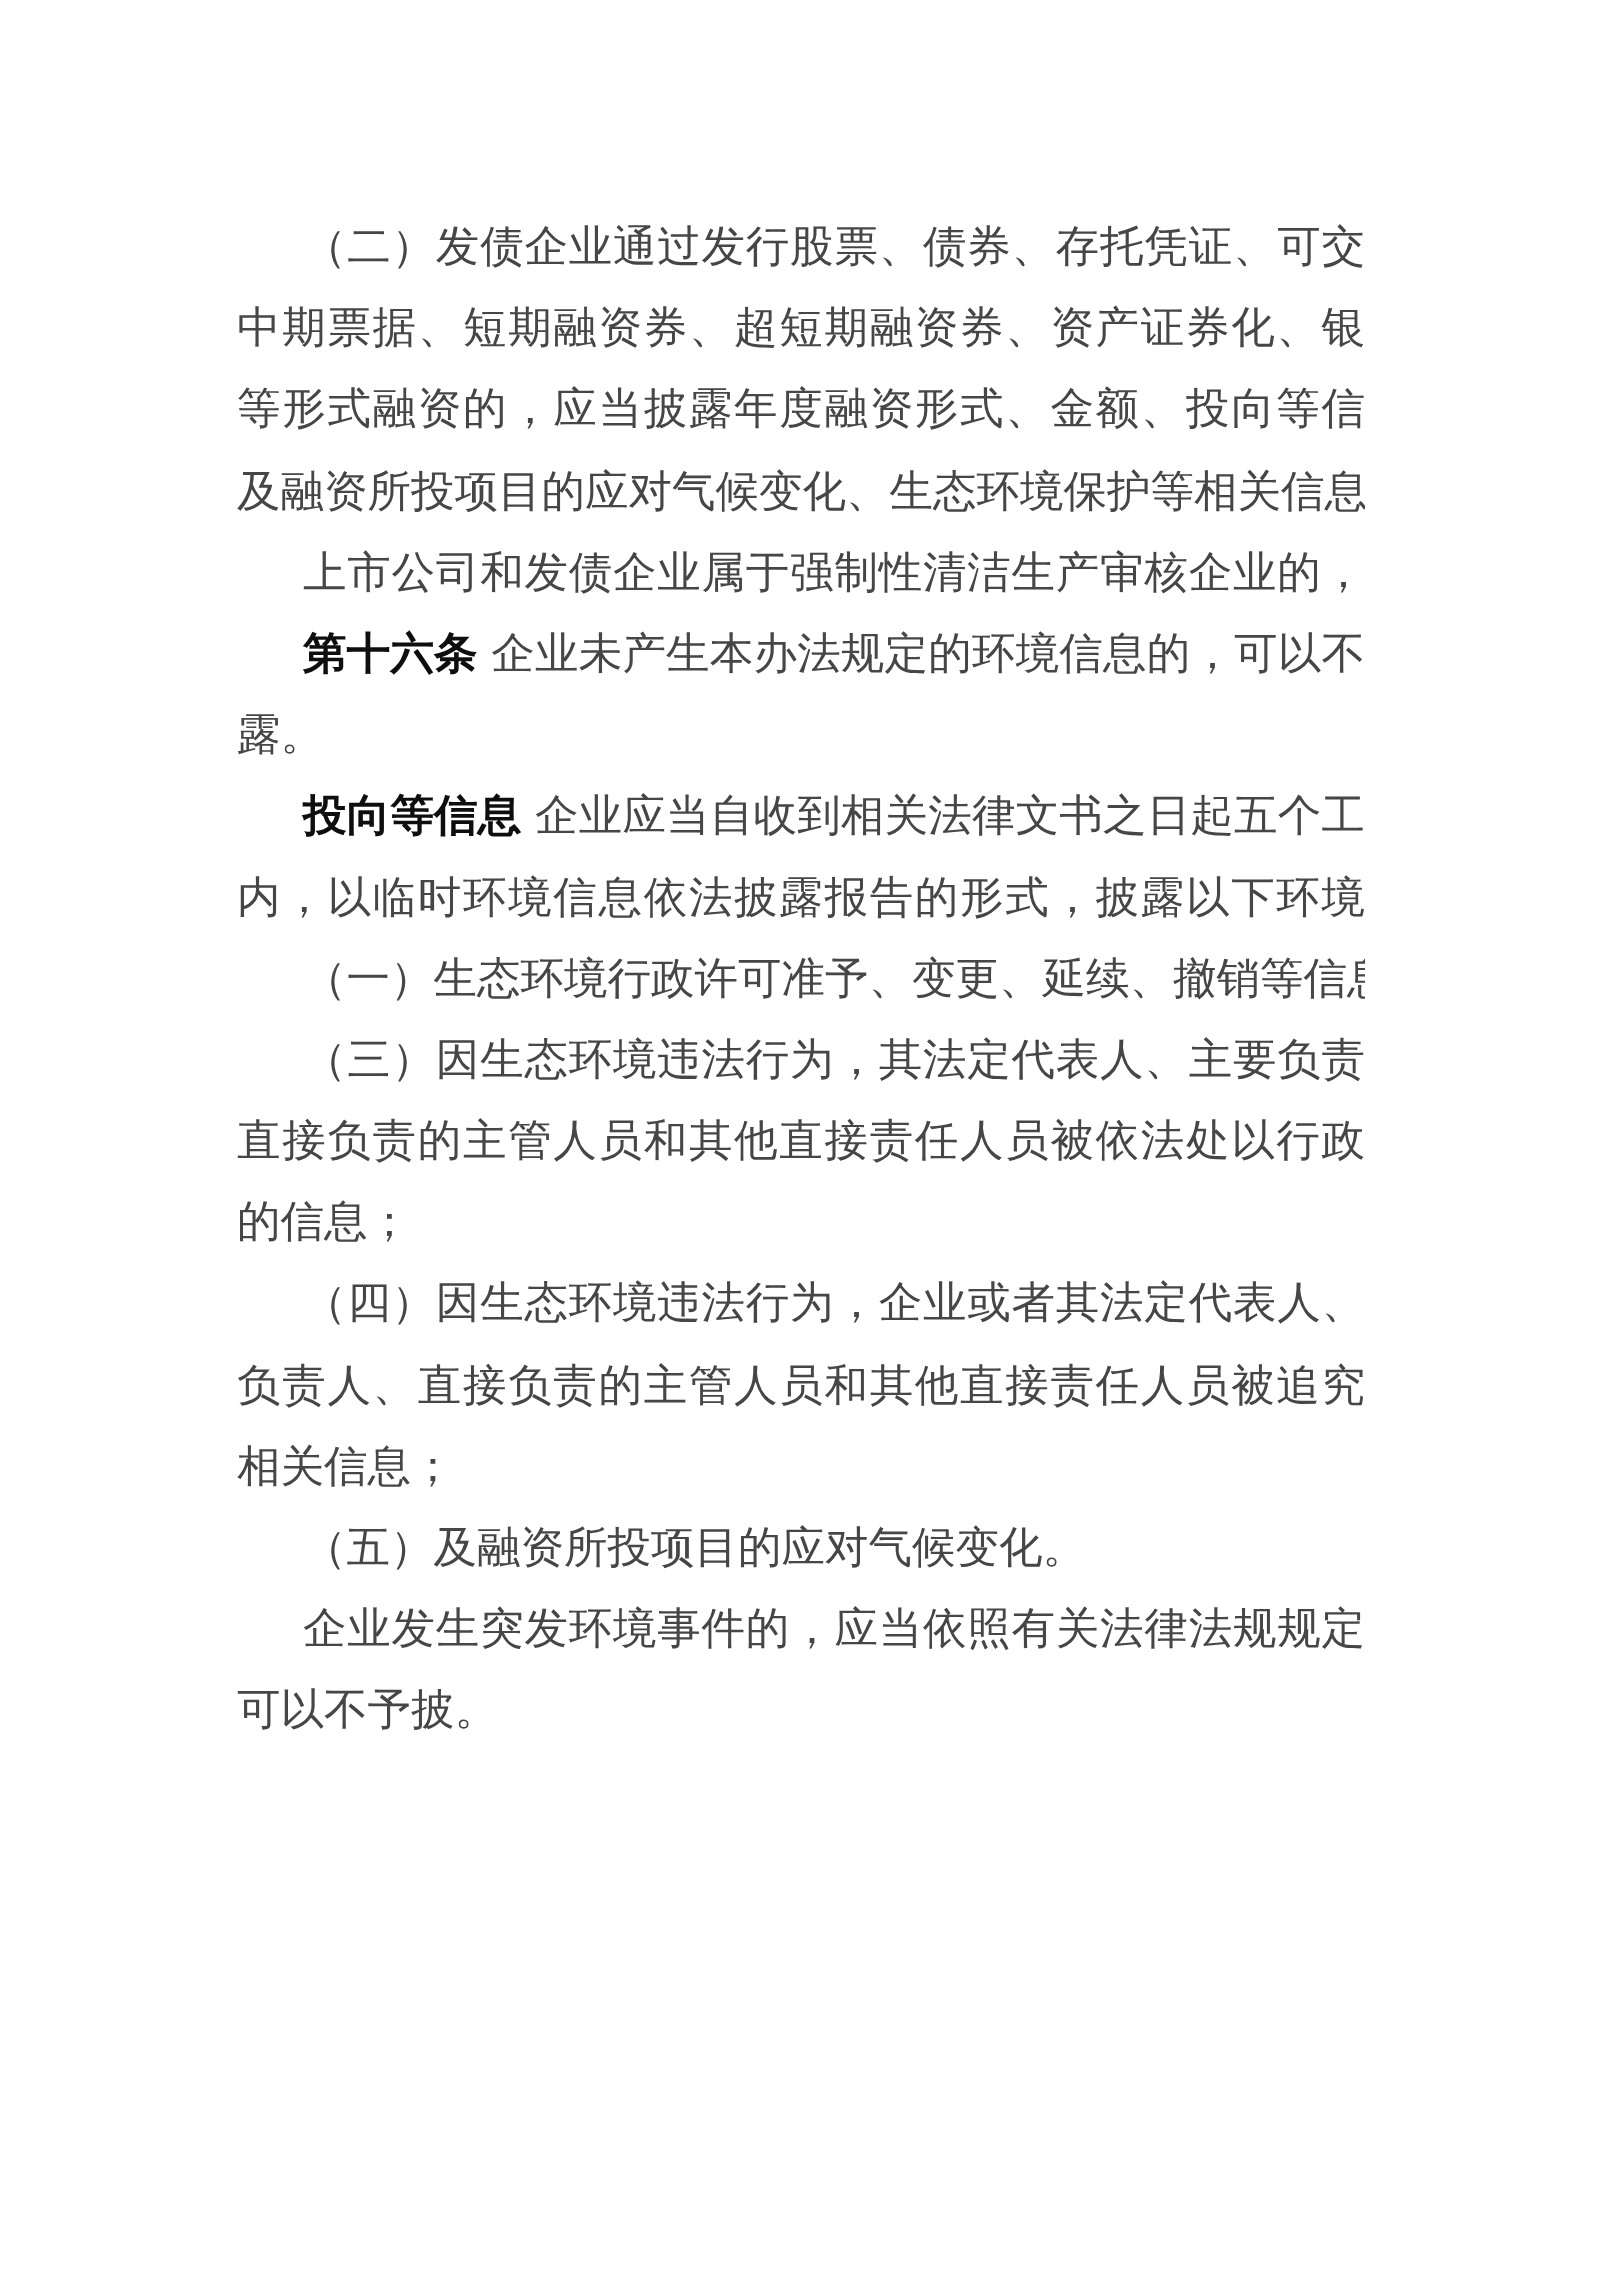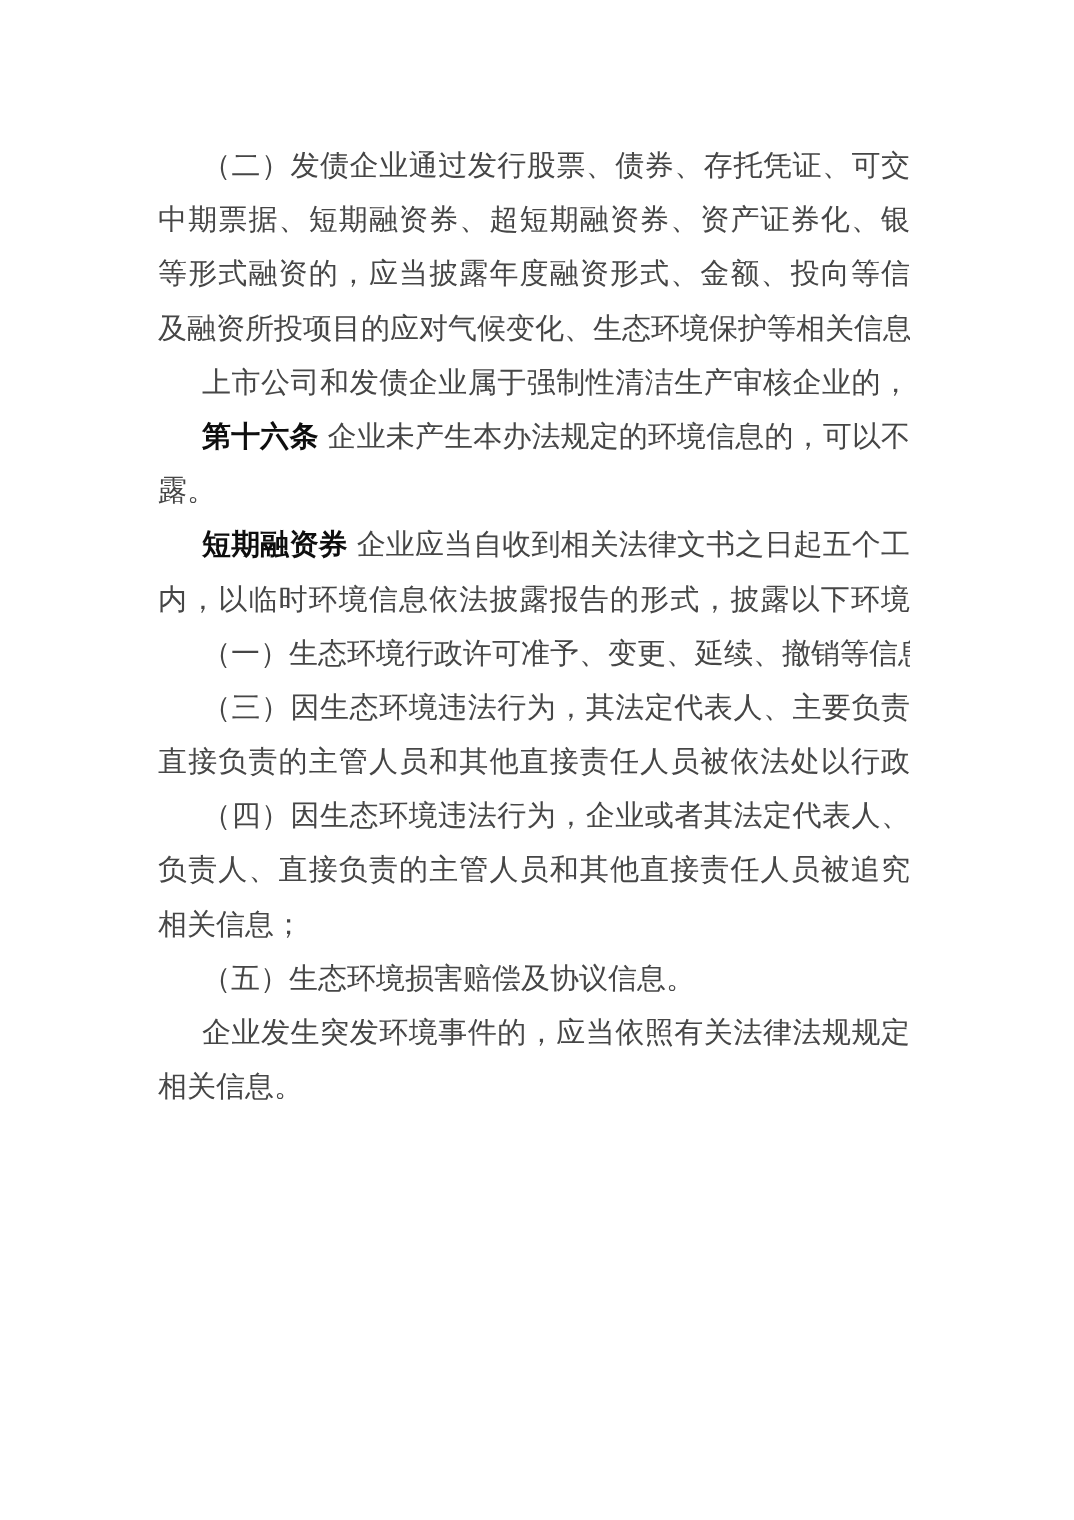--- a/index.html
+++ b/index.html
@@ -57,31 +57,32 @@
     <div class="ln indent full"><span>（二）发债企业通过发行股票、债券、存托凭证、可交换债、</span></div>
     <div class="ln full"><span>中期票据、短期融资券、超短期融资券、资产证券化、银行贷款</span></div>
     <div class="ln full"><span>等形式融资的，应当披露年度融资形式、金额、投向等信息，以</span></div>
     <div class="ln end"><span>及融资所投项目的应对气候变化、生态环境保护等相关信息。</span></div>
 
     <div class="ln indent full"><span>上市公司和发债企业属于强制性清洁生产审核企业的，还应</span></div>
 
     <div class="ln indent full"><span class="lead">第十六条</span><span>企业未产生本办法规定的环境信息的，可以不予披</span></div>
     <div class="ln end"><span>露。</span></div>
 
-    <div class="ln indent full"><span class="lead">短期融资券</span><span>企业应当自收到相关法律文书之日起五个工作日</span></div>
+    <div class="ln indent full"><span class="lead">投向等信息</span><span>企业应当自收到相关法律文书之日起五个工作日</span></div>
     <div class="ln full"><span>内，以临时环境信息依法披露报告的形式，披露以下环境信息：</span></div>
 
     <div class="ln indent end"><span>（一）生态环境行政许可准予、变更、延续、撤销等信息；</span></div>
 
     <div class="ln indent full"><span>（三）因生态环境违法行为，其法定代表人、主要负责人、</span></div>
     <div class="ln full"><span>直接负责的主管人员和其他直接责任人员被依法处以行政拘留</span></div>
+    <div class="ln end"><span>的信息；</span></div>
 
     <div class="ln indent full"><span>（四）因生态环境违法行为，企业或者其法定代表人、主要</span></div>
     <div class="ln full"><span>负责人、直接负责的主管人员和其他直接责任人员被追究刑事责</span></div>
     <div class="ln end"><span>相关信息；</span></div>
 
-    <div class="ln indent end"><span>（五）生态环境损害赔偿及协议信息。</span></div>
+    <div class="ln indent end"><span>（五）及融资所投项目的应对气候变化。</span></div>
 
     <div class="ln indent full"><span>企业发生突发环境事件的，应当依照有关法律法规规定披露</span></div>
-    <div class="ln end"><span>相关信息。</span></div>
+    <div class="ln end"><span>可以不予披。</span></div>
 
   </div>
 </div>
 
 </body></html>

